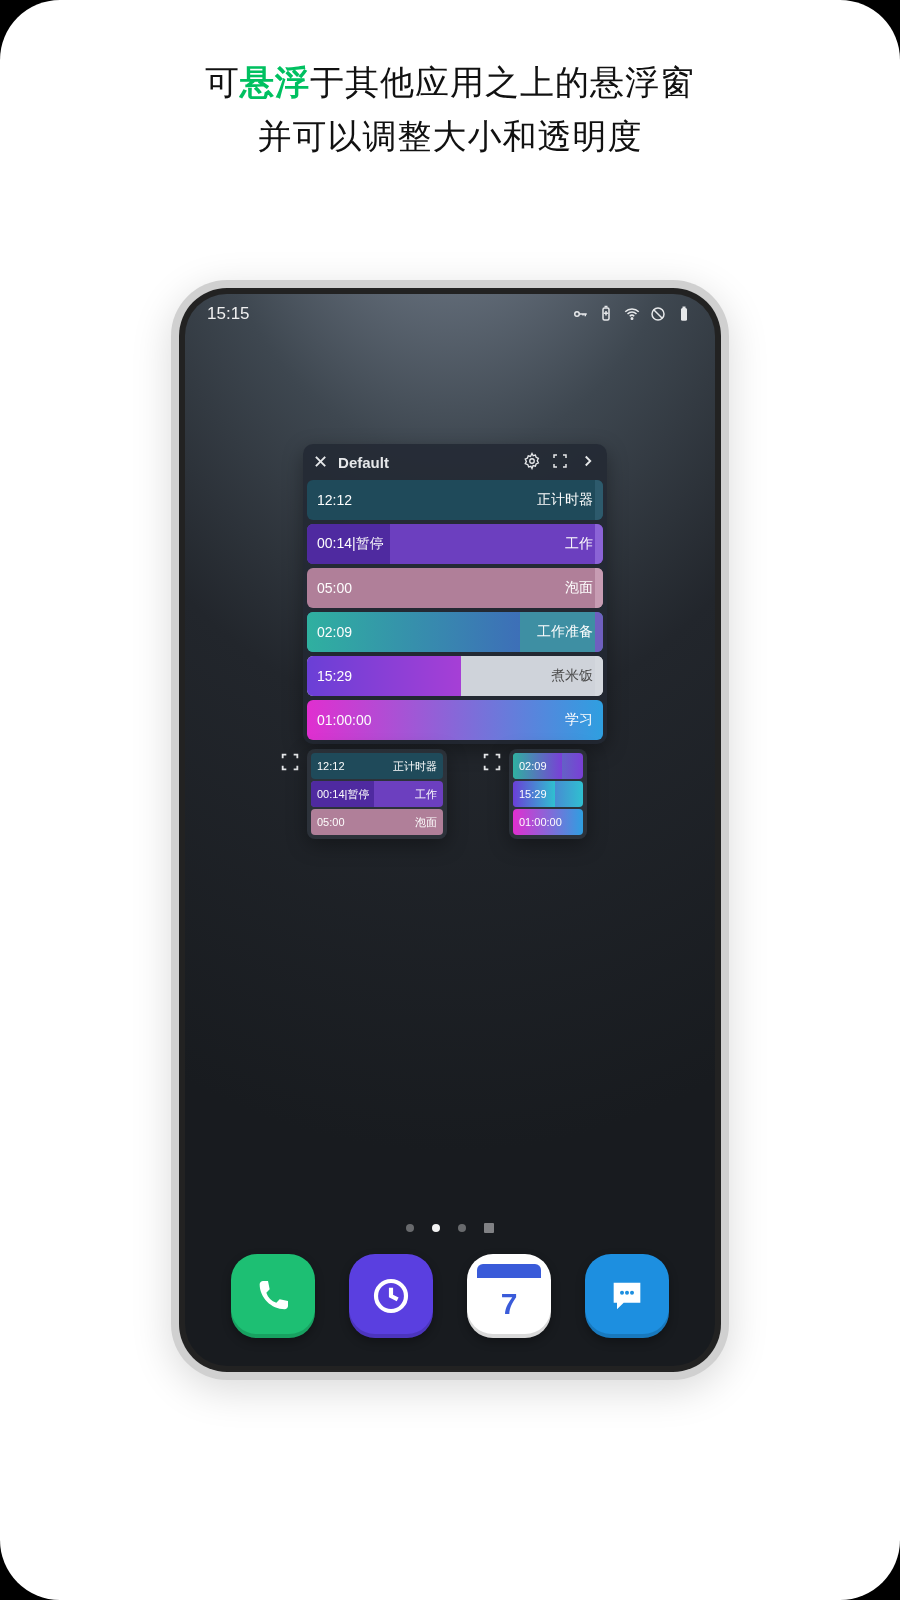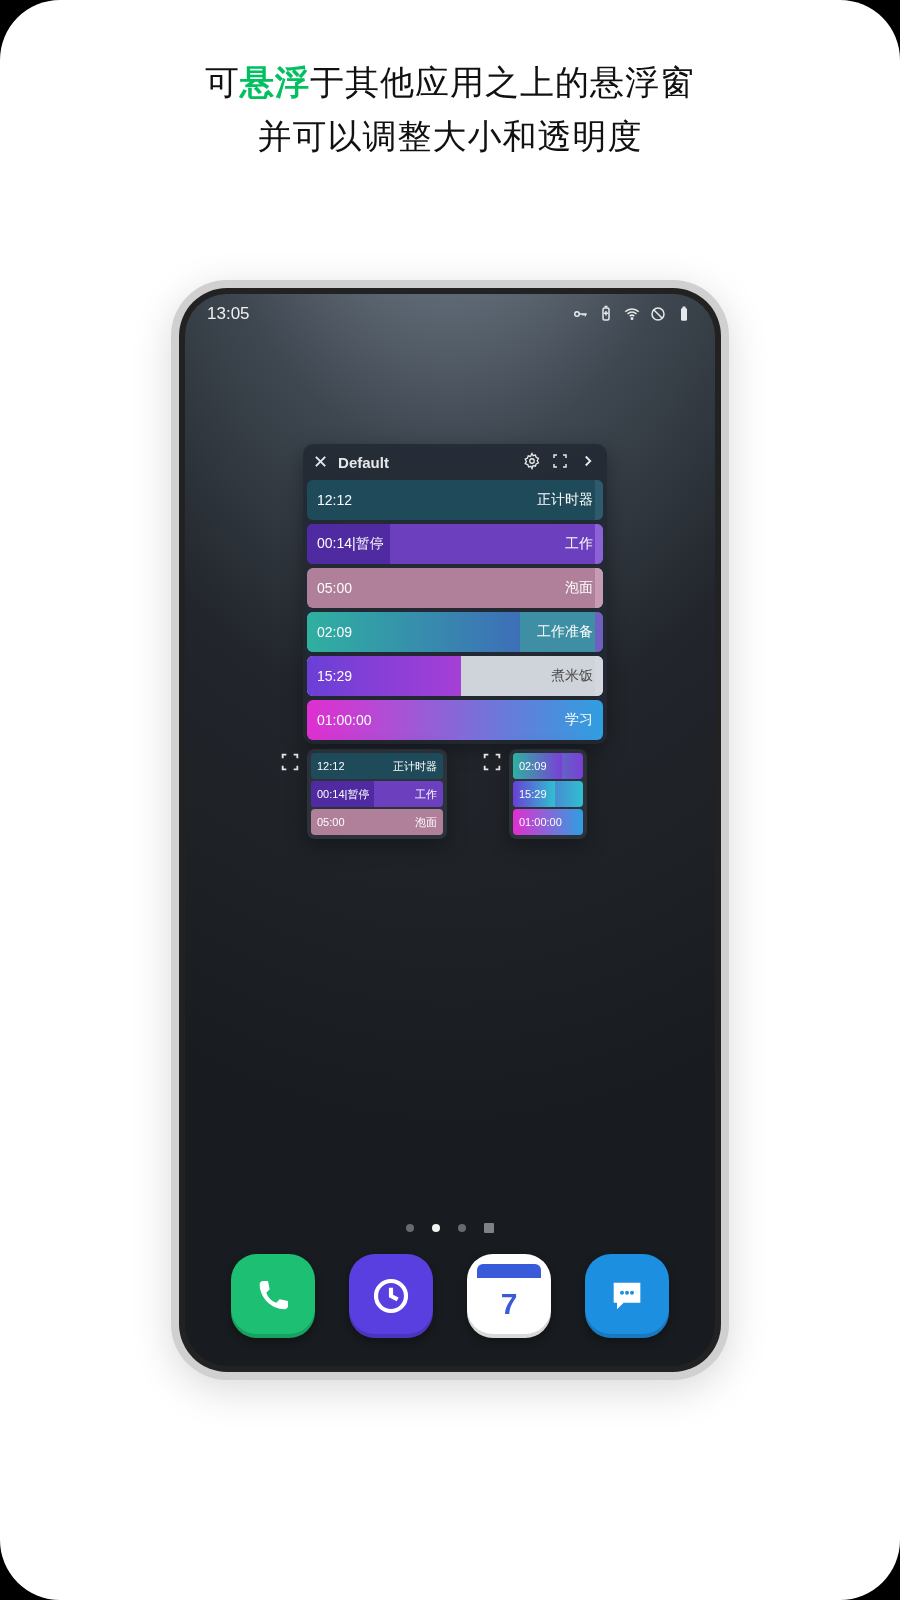--- a/index.html
+++ b/index.html
@@ -53,21 +53,21 @@
     </div>
     <div>并可以调整大小和透明度</div>
   </div>
 
   <div class="phone-wrap">
     <div class="phone">
       <div class="phone-inner">
         <div class="screen">
 
           <div class="statusbar">
-            <span>13:05</span>
+            <span>15:15</span>
             <div class="status-icons">
               <svg viewBox="0 0 24 24" fill="none" stroke="#e6e8ea" stroke-width="2">
                   <circle cx="8" cy="12" r="3"></circle>
                   <path d="M11 12h10M19 12v3M16 12v2"></path>
                 </svg>
               <svg viewBox="0 0 24 24" fill="none" stroke="#e6e8ea" stroke-width="2">
                   <rect x="8" y="4" width="8" height="16" rx="2"></rect>
                   <path d="M10 2h4"></path>
                   <path d="M12 8v6M9 11h6"></path>
                 </svg>

